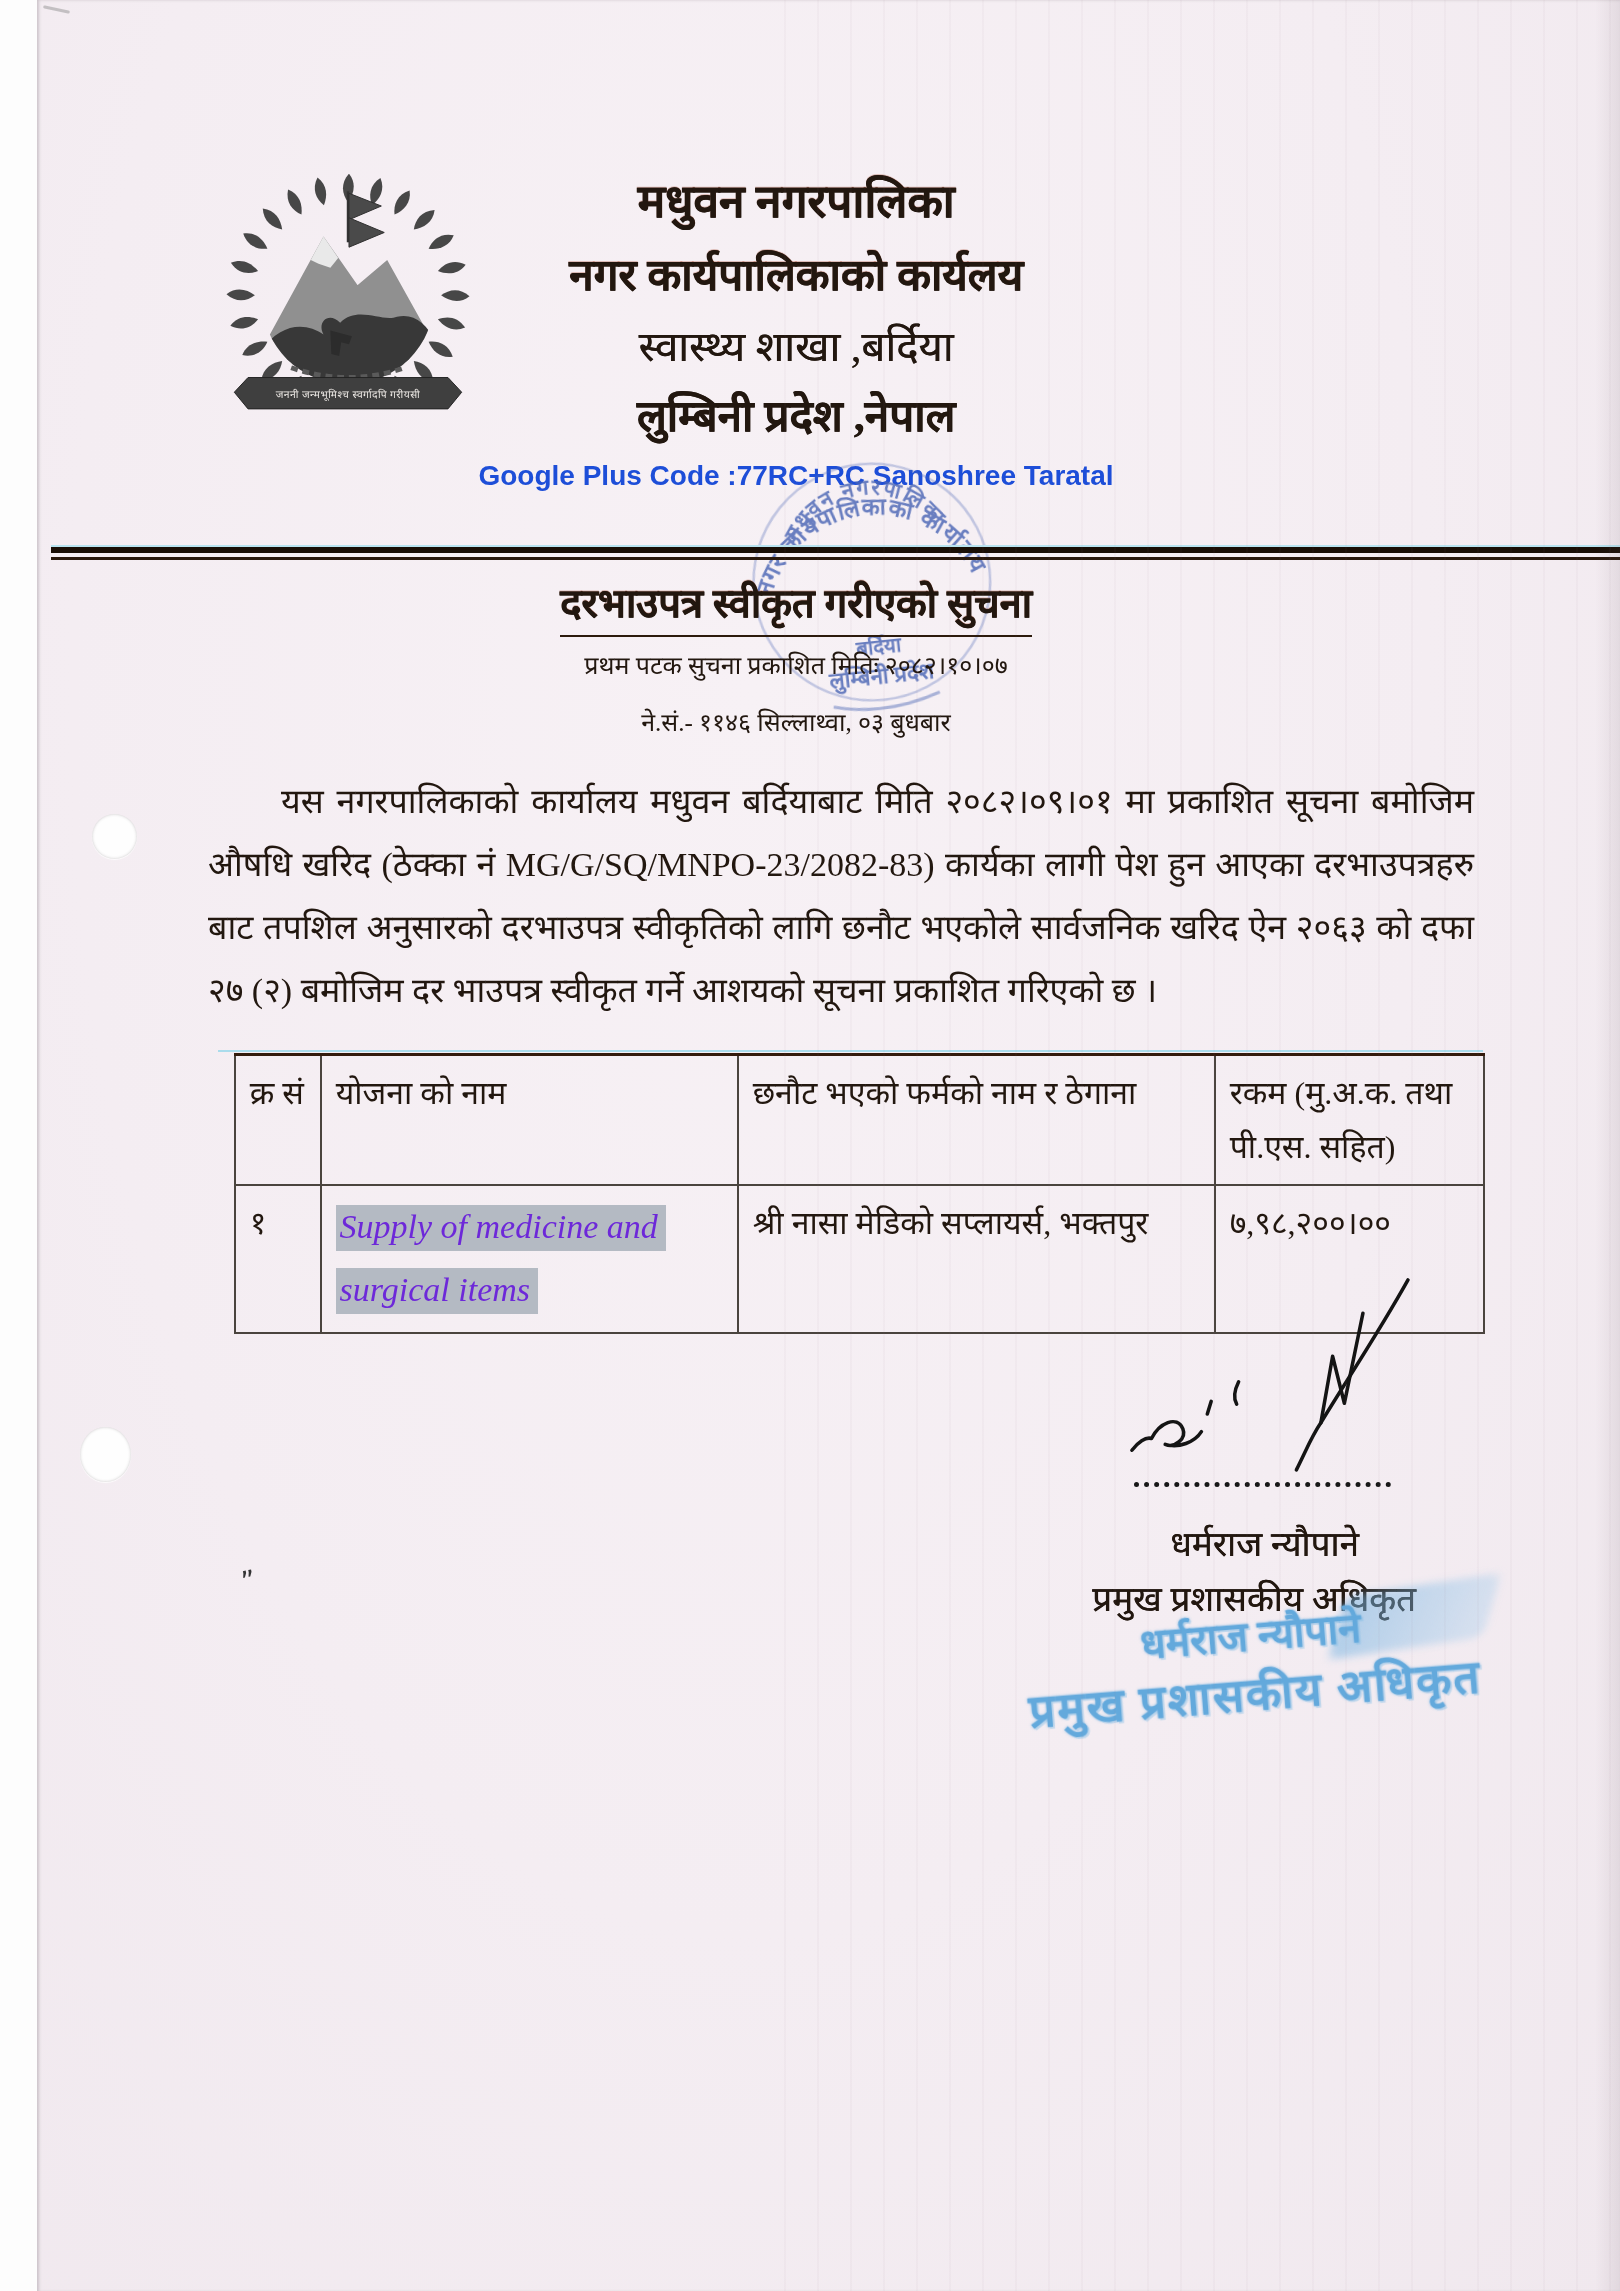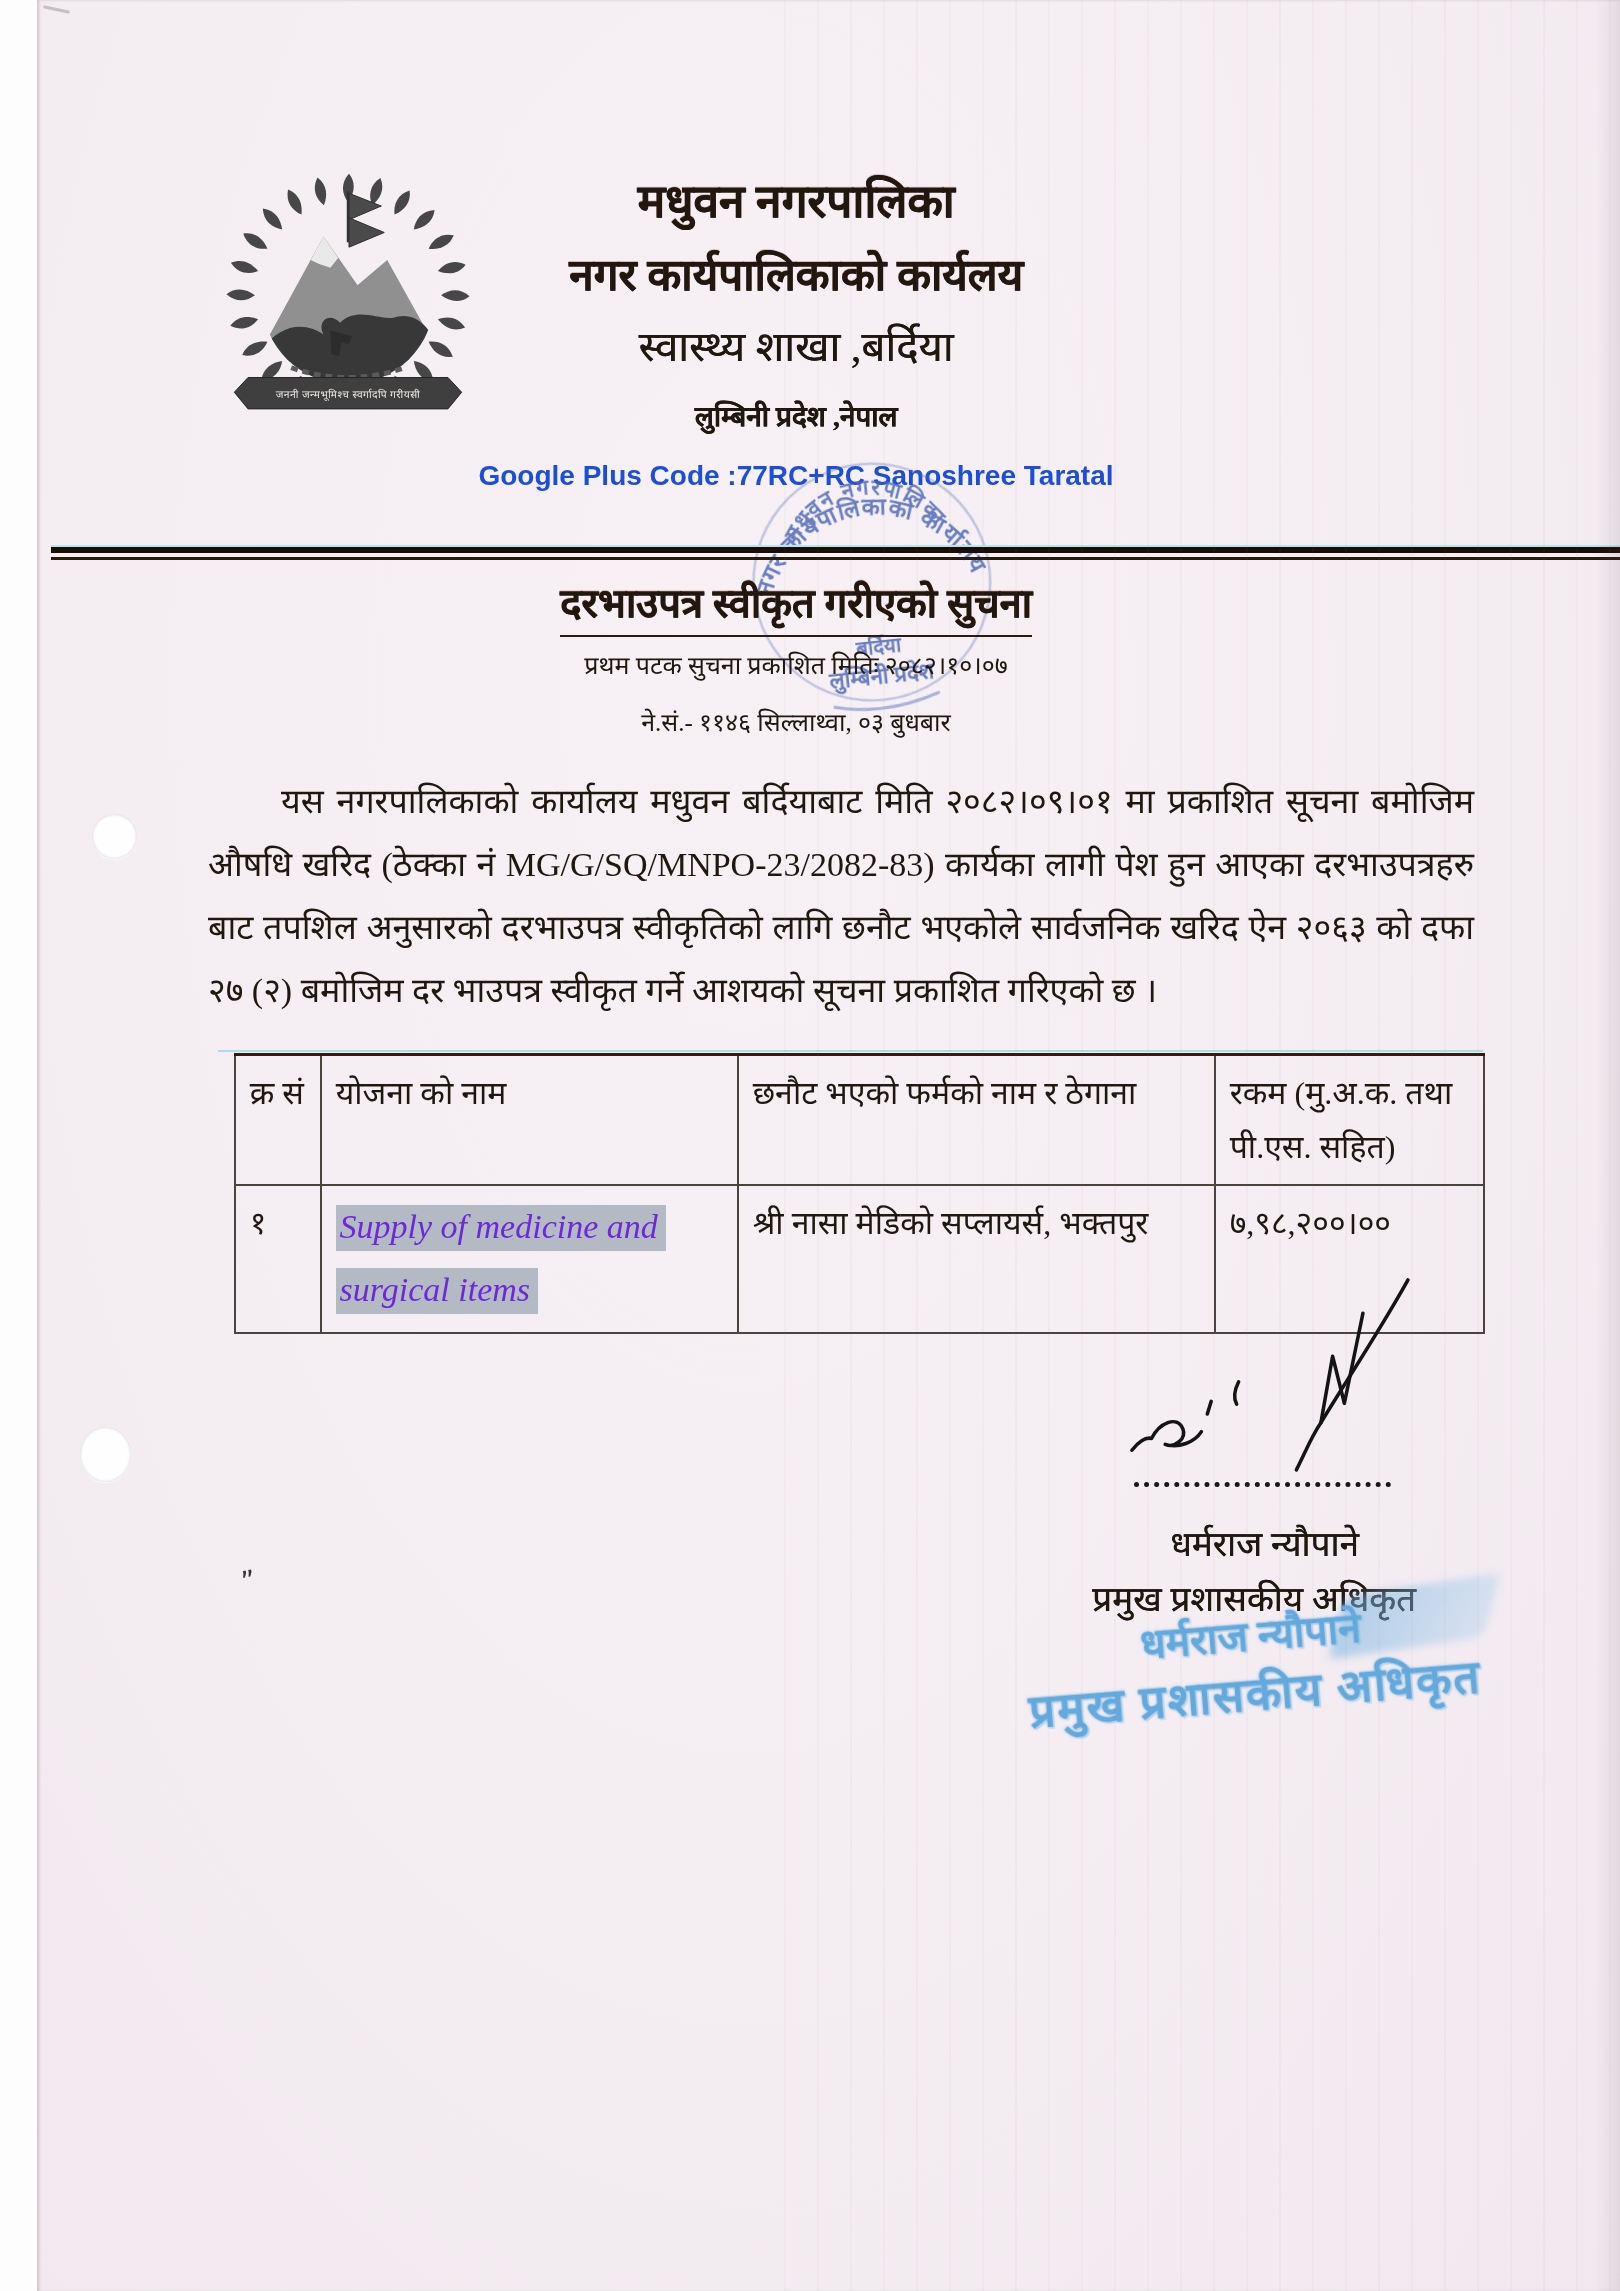--- a/index.html
+++ b/index.html
@@ -23,21 +23,21 @@
     position:absolute;right:0;top:0;width:25.5px;height:2292px;pointer-events:none;
     background:linear-gradient(90deg, transparent, rgba(90,70,82,.10));
   }
   .corner-mark{position:absolute;left:43px;top:7.8px;width:27.4px;height:2.9px;background:#9a9a9a;
     transform:rotate(12deg);opacity:.55;border-radius:2px;}
   
   .letterhead{position:absolute;left:186px;top:165px;width:1220px;text-align:center;}
   .lh1{font-size:46px;font-weight:bold;line-height:74px;text-shadow:0 -1px 0 rgba(150,50,20,.28),0.5px 0 0 currentColor;}
   .lh2{font-size:44px;font-weight:bold;line-height:73px;text-shadow:0 -1px 0 rgba(150,50,20,.28),0.5px 0 0 currentColor;}
   .lh3{font-size:42px;font-weight:normal;line-height:71px;text-shadow:0.4px 0 0 currentColor;}
-  .lh4{font-size:28px;font-weight:bold;line-height:67px;text-shadow:0.4px 0 0 currentColor;}
+  .lh4{font-size:44px;font-weight:bold;line-height:67px;text-shadow:0.4px 0 0 currentColor;}
   .lh5{font-family:"Liberation Sans",sans-serif;font-size:28px;font-weight:bold;line-height:51px;color:#1d4ed8;}
   
   .logo{position:absolute;left:201px;top:174px;width:294px;height:263px;}
   
   .round-stamp{position:absolute;left:718px;top:421px;width:306px;height:306px;
     transform:rotate(-6deg);opacity:.82;filter:blur(0.4px);pointer-events:none;}
   
   .double-rule{position:absolute;left:51px;top:545px;width:1569px;}
   .double-rule .cyan{height:2px;background:#b9e3ef;}
   .double-rule .thick{height:5.9px;background:#190e05;}

